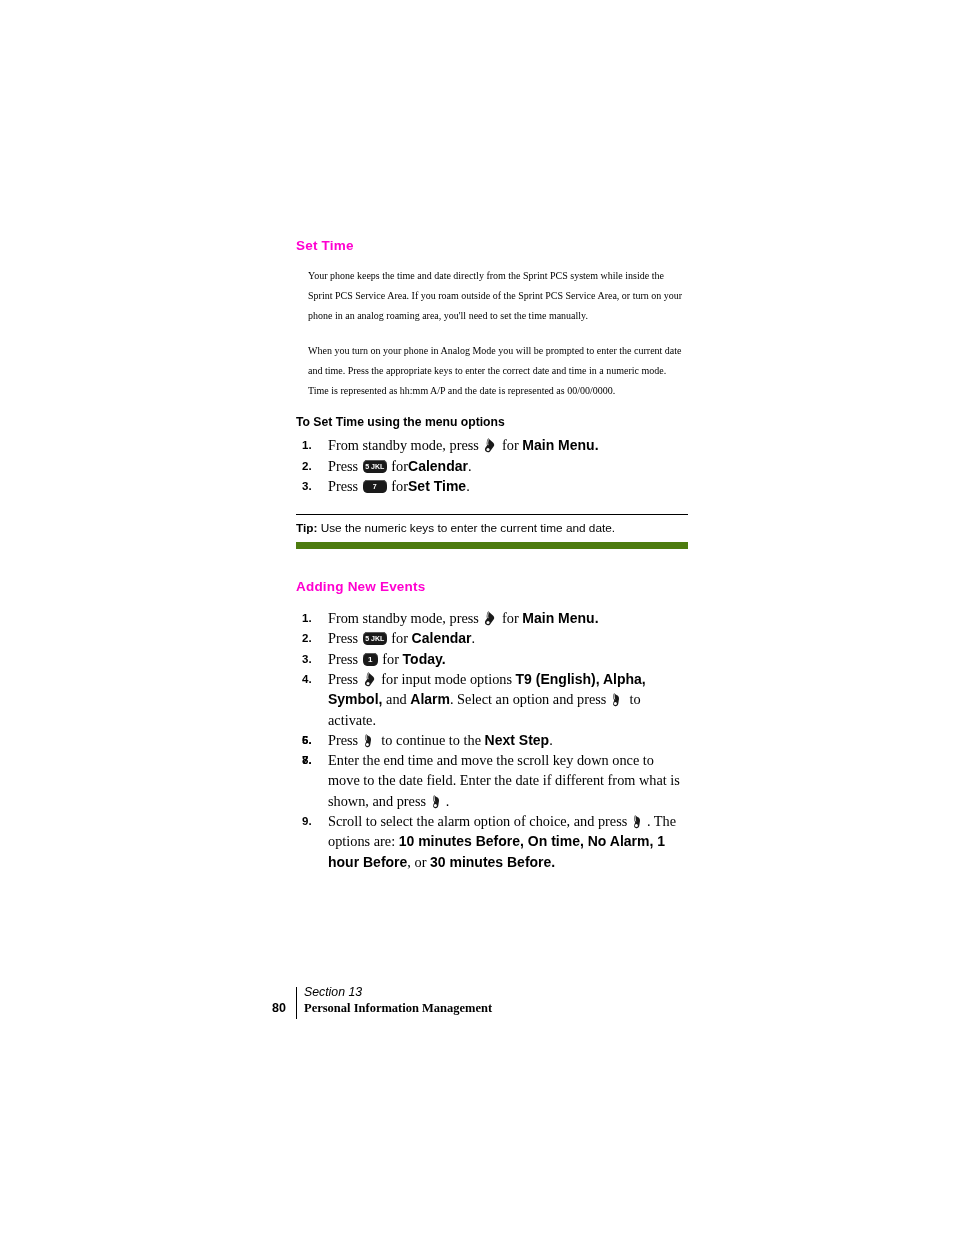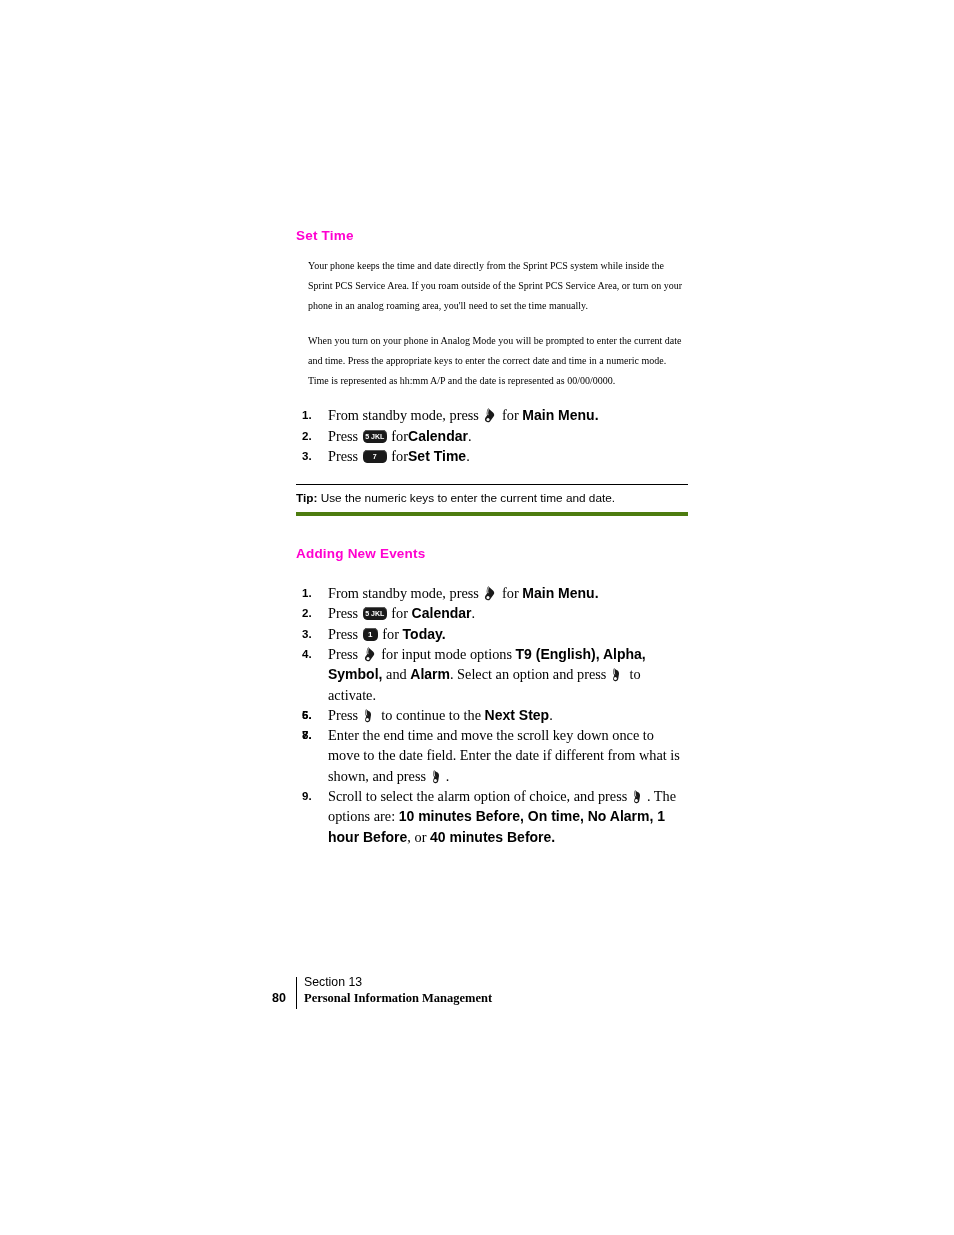--- a/index.html
+++ b/index.html
@@ -9,21 +9,21 @@
   }
   body {
     width: 954px;
     height: 1235px;
     position: relative;
     font-family: "Liberation Serif", serif;
     color: #000000;
   }
   .page {
     position: absolute;
-    left: 0; top: 0;
+    left: 0; top: 10px;
     width: 954px;
     height: 1178px;
     overflow: hidden;
   }
   .content {
     position: absolute;
     left: 296px;
     top: 228px;
     width: 392px;
   }
@@ -31,21 +31,21 @@
   h2.section-head {
     font-family: "Liberation Sans", sans-serif;
     font-size: 13.5px;
     font-weight: bold;
     color: #ff00d0;
     margin: 0 0 13px 0;
     letter-spacing: 0.2px;
   }
   h2.section-head.second {
     margin-top: 30px;
-    margin-bottom: 22px;
+    margin-bottom: 14px;
   }
 
   .para {
     font-family: Liberation Serif, serif;
     font-size: 10px;
     line-height: 20.2px;
     margin: 0 4px 14px 0;
     padding-left: 12px;
   }
 
@@ -122,21 +122,21 @@
     width: 12px;
     height: 17px;
     vertical-align: -4px;
     margin: 0 2px;
   }
   .phkey svg { display: block; }
 
   .tipbox {
     margin-top: 18px;
     border-top: 1px solid #000;
-    border-bottom: 4px solid #4d7c0f;
+    border-bottom: 7px solid #4d7c0f;
     padding: 6px 0 7px 0;
     font-family: "Liberation Sans", sans-serif;
     font-size: 11.8px;
   }
   .tipbox .tiplabel { font-weight: bold; }
   .tipbox .tiptext { font-weight: normal; }
 
   
   .footer {
     position: absolute;
@@ -162,20 +162,21 @@
     width: 1px;
     height: 32px;
     background: #000;
   }
   .footer .sec {
     position: absolute;
     left: 48px;
     top: 0px;
     font-family: "Liberation Sans", sans-serif;
     font-size: 12.3px;
+    font-style: italic;
   }
   .footer .secname {
     position: absolute;
     left: 48px;
     top: 16px;
     font-family: Liberation Serif, serif;
     font-size: 12.5px;
     font-weight: bold;
   }
 </style>
@@ -183,20 +184,21 @@
 <body>
 
 <div class="page">
   <div class="content">
 
     <h2 class="section-head">Set Time</h2>
 
     <p class="para">Your phone keeps the time and date directly from the Sprint PCS system while inside the Sprint PCS Service Area. If you roam outside of the Sprint PCS Service Area, or turn on your phone in an analog roaming area, you'll need to set the time manually.</p>
     <p class="para">When you turn on your phone in Analog Mode you will be prompted to enter the current date and time. Press the appropriate keys to enter the correct date and time in a numeric mode. Time is represented as hh:mm A/P and the date is represented as 00/00/0000.</p>
 
+    <h3 class="subhead">To Set Time using the menu options</h3>
 
     <ol class="steps">
       <li>
         <span class="num">1.</span>
         <span>From standby mode, press</span>
         <span class="phkey">
           <svg width="12" height="17" viewBox="0 0 12 17">
             <path d="M4.2 1.2 C2.8 3.2 2.4 6 3.0 8.6 L1.4 10.8 C0.6 11.9 0.8 13.6 2.0 14.6 C3.3 15.7 5.1 15.6 6.0 14.4 L9.6 9.6 C10.6 8.3 10.4 6.4 9.0 5.4 Z" fill="#1a1a1a"></path>
             <path d="M4.6 2.4 C3.7 4.0 3.5 6.1 4.0 8.2" stroke="#ffffff" stroke-width="0.9" fill="none"></path>
             <circle cx="4.0" cy="12.6" r="1.5" fill="#ffffff"></circle>
@@ -252,21 +254,21 @@
         <li><span class="num">7.</span></li>
         <li><span class="num">8.</span><span>Enter the end time and move the scroll key down once to move to the date field. Enter the date if different from what is shown, and press <span class="phkey"><svg width="12" height="17" viewBox="0 0 12 17">
                 <path d="M2.0 2.2 C0.9 4.4 1.0 7.2 2.2 9.4 L1.2 12.0 C0.7 13.4 1.6 14.9 3.1 15.2 C4.6 15.5 6.0 14.5 6.2 13.1 L7.0 8.0 C7.3 6.2 6.2 4.5 4.5 4.0 Z" fill="#1a1a1a"></path>
                 <path d="M2.6 3.4 C2.0 5.0 2.1 6.9 2.9 8.4" stroke="#ffffff" stroke-width="0.9" fill="none"></path>
                 <circle cx="3.4" cy="12.4" r="1.5" fill="#ffffff"></circle>
               </svg></span>.</span></li>
         <li><span class="num">9.</span><span>Scroll to select the alarm option of choice, and press <span class="phkey"><svg width="12" height="17" viewBox="0 0 12 17">
                 <path d="M2.0 2.2 C0.9 4.4 1.0 7.2 2.2 9.4 L1.2 12.0 C0.7 13.4 1.6 14.9 3.1 15.2 C4.6 15.5 6.0 14.5 6.2 13.1 L7.0 8.0 C7.3 6.2 6.2 4.5 4.5 4.0 Z" fill="#1a1a1a"></path>
                 <path d="M2.6 3.4 C2.0 5.0 2.1 6.9 2.9 8.4" stroke="#ffffff" stroke-width="0.9" fill="none"></path>
                 <circle cx="3.4" cy="12.4" r="1.5" fill="#ffffff"></circle>
-              </svg></span>. The options are: <span class="b">10 minutes Before, On time, No Alarm, 1 hour Before</span>, or <span class="b">40 minutes Before.</span></span></li>
+              </svg></span>. The options are: <span class="b">10 minutes Before, On time, No Alarm, 1 hour Before</span>, or <span class="b">30 minutes Before.</span></span></li>
       </ol>
 
   </div>
 
   <div class="footer">
     <div class="pagenum">80</div>
     <div class="rule"></div>
     <div class="sec">Section 13</div>
     <div class="secname">Personal Information Management</div>
   </div>

